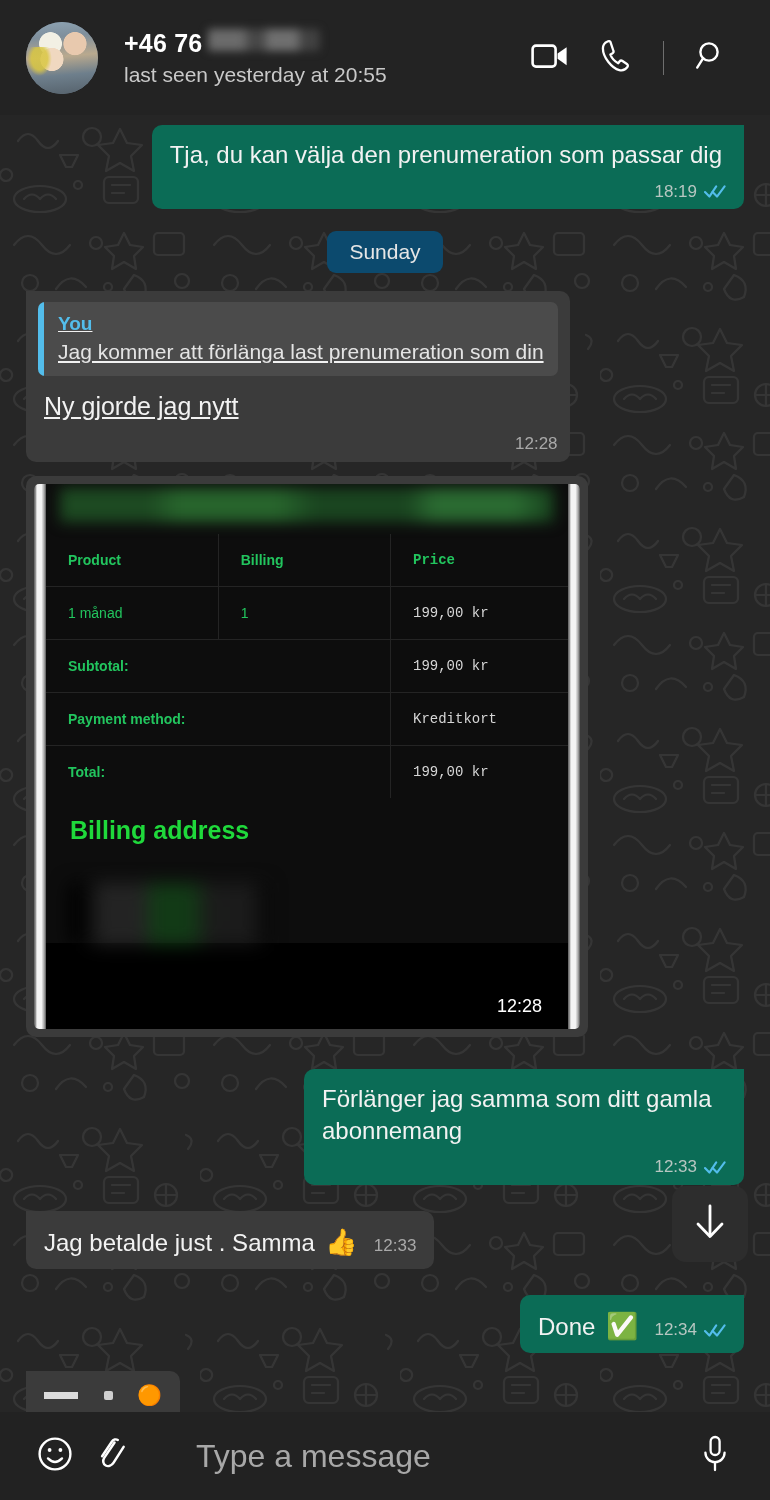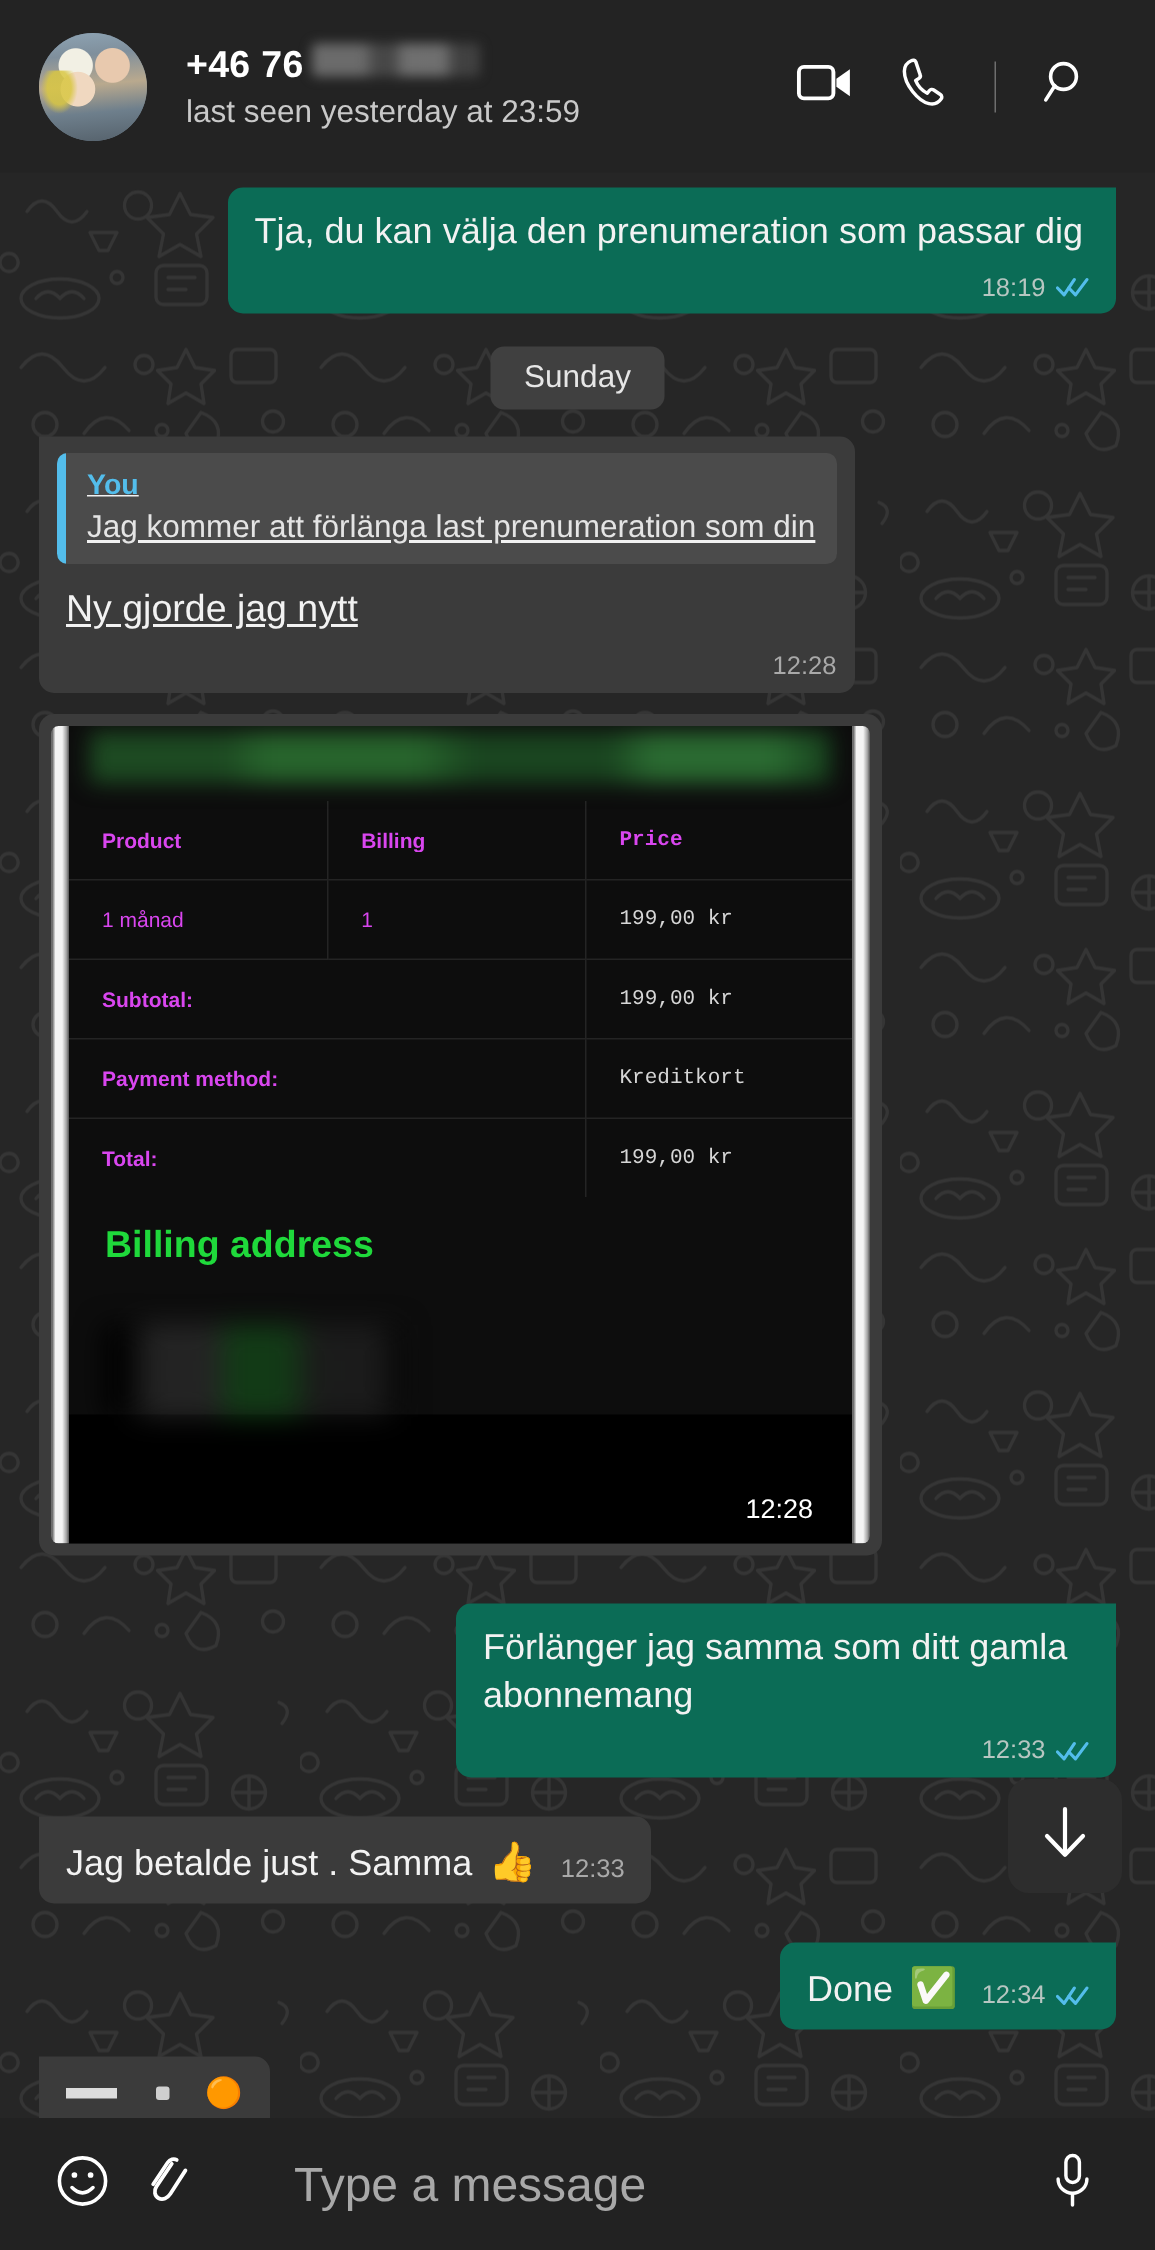--- a/index.html
+++ b/index.html
@@ -164,21 +164,21 @@
     position: relative;
     top: 4px;
   }
   .meta .time { font-size: 17px; color: #b7c6c1; white-space: nowrap; }
   .bubble.in .meta .time { color: #a9a9a9; }
   .ticks { display: inline-block; line-height: 0; }
 
   
   .daychip-row { display: flex; justify-content: center; margin: 22px 0 18px 0; }
   .daychip {
-    background: #404040;
+    background: #0c4a6e;
     color: #e6e6e6;
     font-size: 21px;
     padding: 9px 22px;
     border-radius: 9px;
   }
 
   
   .quote {
     background: #4b4b4b;
     border-radius: 7px;
@@ -233,21 +233,21 @@
   .inv-table {
     width: 100%;
     border-collapse: collapse;
     margin-top: 12px;
     table-layout: fixed;
   }
   .inv-table th, .inv-table td {
     text-align: left;
     padding: 18px 8px 18px 22px;
     font-size: 14px;
-    color: #d946ef;
+    color: #22c55e;
     border-bottom: 1px solid #242424;
     border-right: 1px solid #242424;
     vertical-align: middle;
     filter: blur(.35px);
   }
   .inv-table th { font-weight: bold; }
   .inv-table td.lbl { font-weight: bold; }
   .inv-table td.val { color: #d6d6d6; }
   .inv-table tr td:last-child, .inv-table tr th:last-child { border-right: none; font-family: Liberation Mono, monospace; }
   .inv-table .no-b td { border-bottom: none; }
@@ -364,21 +364,21 @@
     <div class="avatar">
       <div class="ph"></div>
       <div class="ph2"></div>
     </div>
 
     <div class="hdr-texts">
       <div class="hdr-title-row">
         <span class="hdr-title">+46 76</span>
         <span class="redact-blur"></span>
       </div>
-      <div class="hdr-sub">last seen yesterday at 23:59</div>
+      <div class="hdr-sub">last seen yesterday at 20:55</div>
     </div>
 
     <div class="hdr-actions">
 
       <div class="hdr-btn">
         <span>
           <svg width="38" height="28" viewBox="0 0 38 28">
             <rect x="1.6" y="3.6" width="23" height="21" rx="3.4" fill="none" stroke="#fff" stroke-width="2.6"></rect>
             <path d="M26.6 11.5 L35.6 5.2 L35.6 23.2 L26.6 16.8 Z" fill="#fff"></path>
           </svg>

